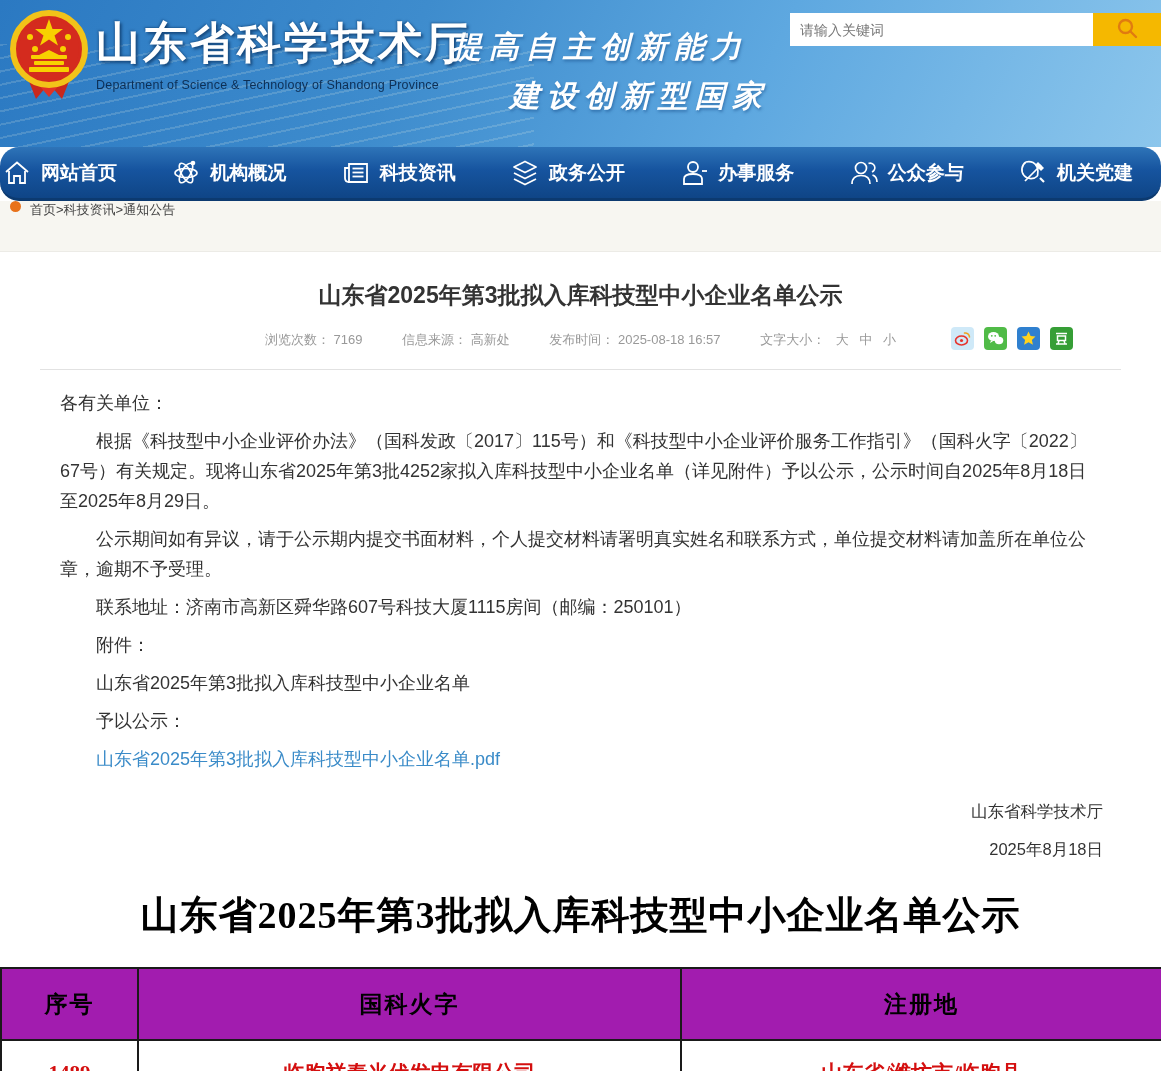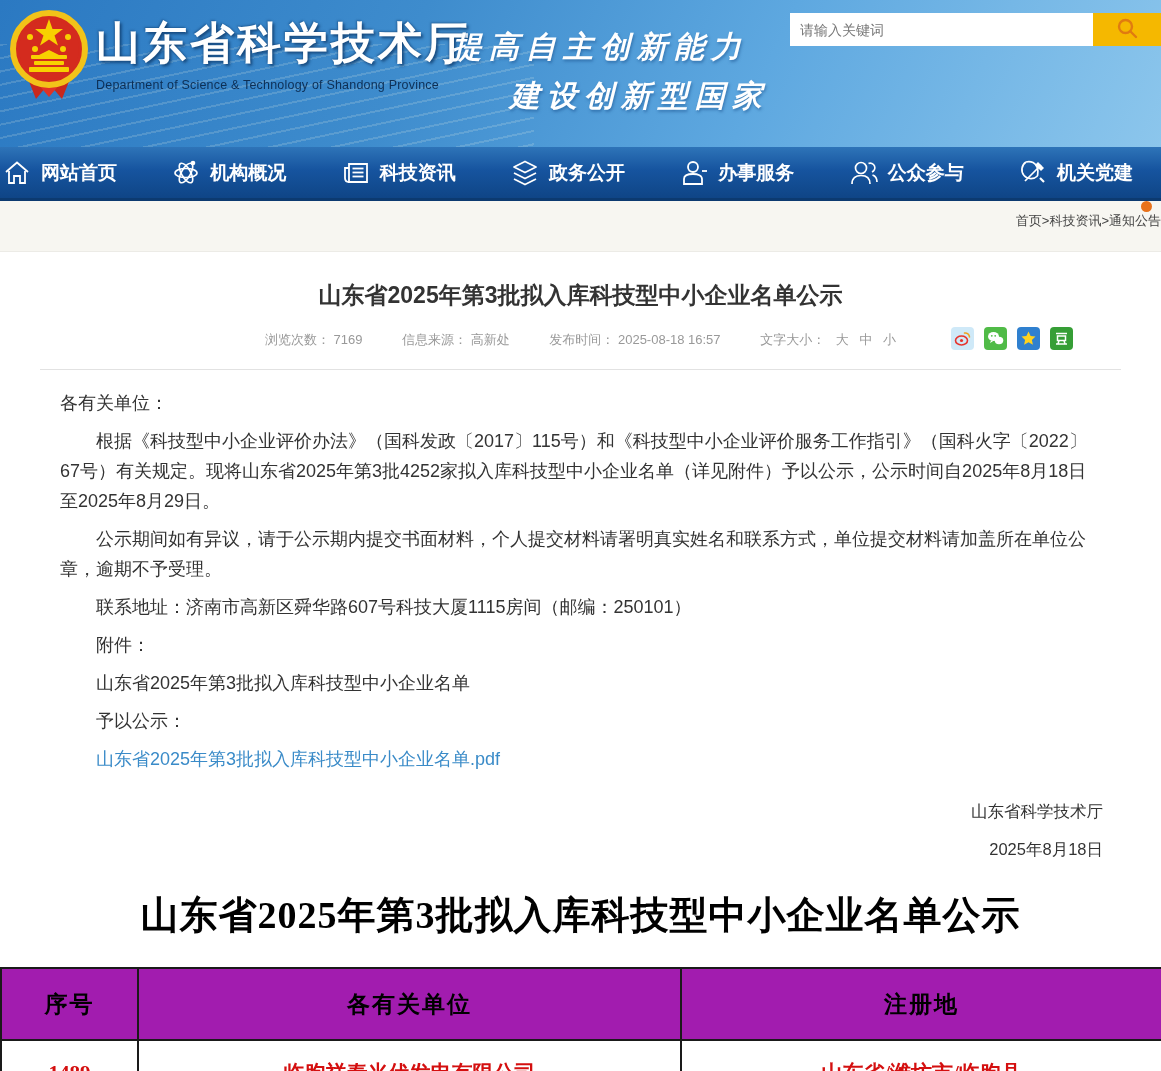--- a/index.html
+++ b/index.html
@@ -57,32 +57,33 @@
   .hot-label { color: #e60012; font-weight: bold; margin-right: 14px; }
   .hot-link { color: #1f3a60; margin-right: 30px; text-decoration: none; cursor: pointer; }
 
   
   .main-nav {
     width: 100%; height: 54px;
     background: linear-gradient(180deg, #2e74b8 0%, #16549f 45%, #0f4586 100%);
     border-bottom: 3px solid #0c3a70;
     display: flex; align-items: center; justify-content: space-between;
     padding: 0 28px 0 2px;
+    border-radius: 19px;
   }
   .nav-item {
     display: flex; align-items: center; gap: 9px; cursor: pointer;
     color: #ffffff; font-size: 19px; font-weight: bold; white-space: nowrap;
   }
   .nav-item svg { display: block; }
 
   
   .breadcrumb-bar {
     width: 100%; height: 51px; background: #f7f6f1;
     border-bottom: 1px solid #ecebe6;
-    display: flex; align-items: flex-end; padding-left: 10px; flex-direction: column;
+    display: flex; align-items: flex-start; padding-left: 10px;
   }
   .crumb-dot {
     width: 11px; height: 11px; border-radius: 50%;
     background: #e8721b; margin-right: 9px; flex: 0 0 auto;
   }
   .breadcrumb { font-size: 13px; color: #444; }
   .breadcrumb .crumb { cursor: pointer; }
 
   
   .article { background: #fff; }
@@ -362,21 +363,21 @@
 
   <table class="company-table">
     <colgroup>
         <col style="width:137px">
         <col style="width:543px">
         <col style="width:481px">
       </colgroup>
     <thead>
       <tr>
         <th>序号</th>
-        <th>各有关单位</th>
+        <th>国科火字</th>
         <th>注册地</th>
       </tr>
     </thead>
     <tbody>
       <tr>
         <td>1489</td>
         <td>临朐祥泰光伏发电有限公司</td>
         <td>山东省/潍坊市/临朐县</td>
       </tr>
 

